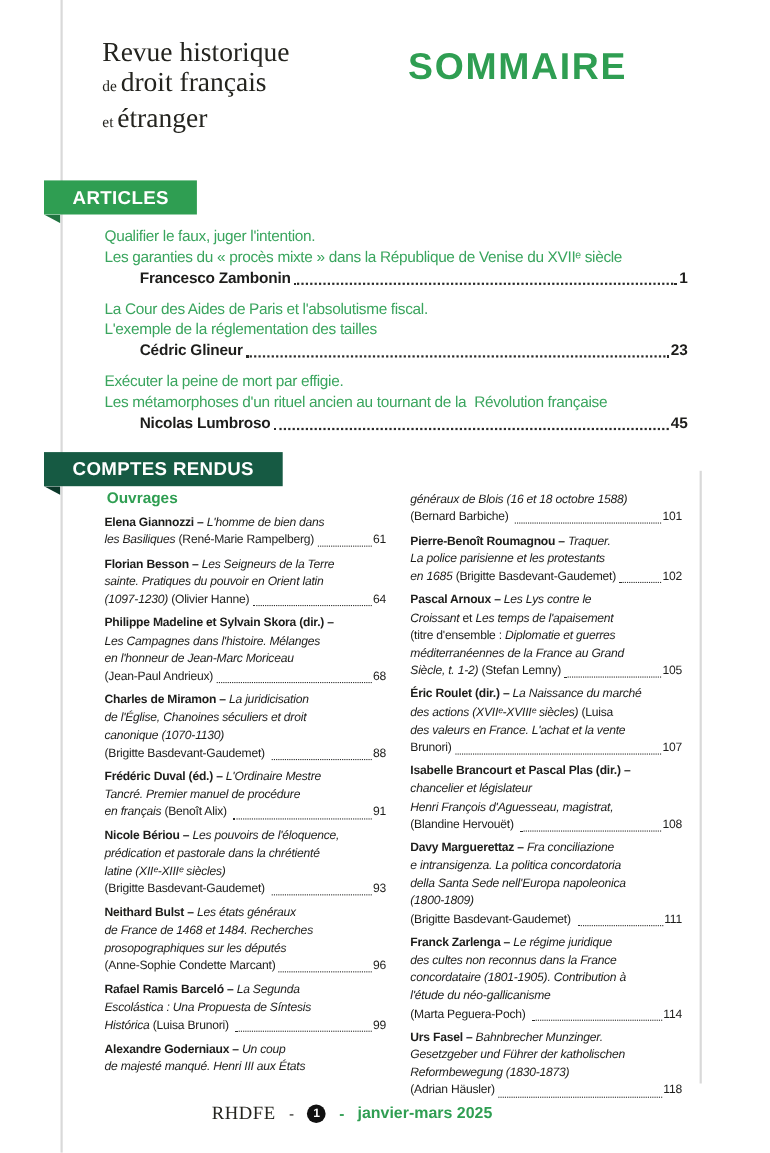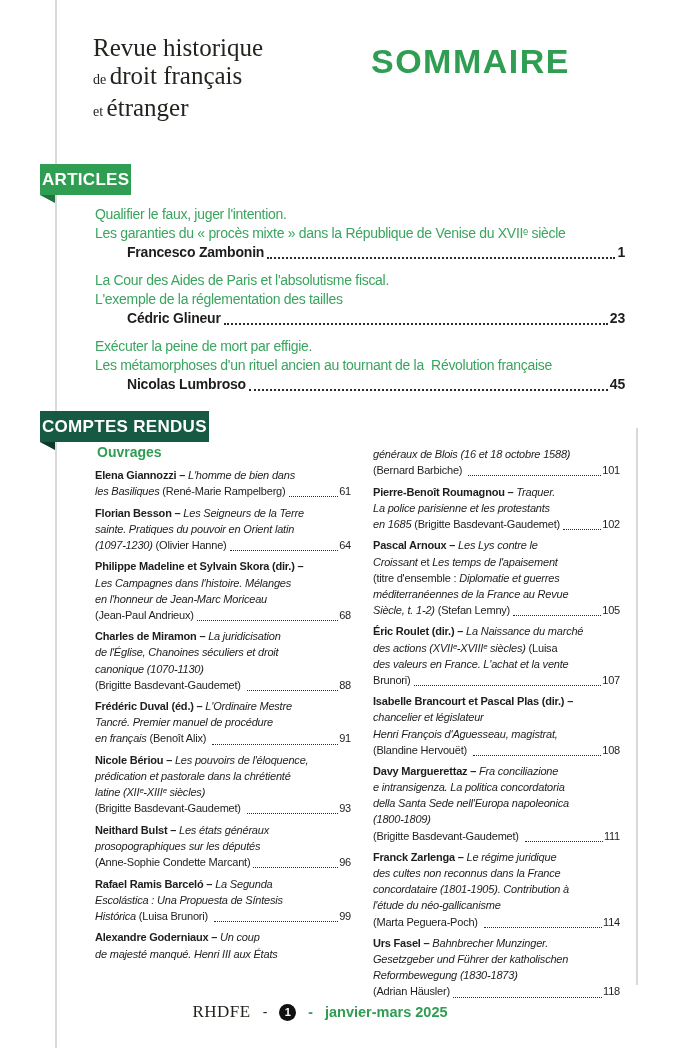--- a/index.html
+++ b/index.html
@@ -15,21 +15,21 @@
   
   #masthead{position:absolute;left:93px;top:34px;font-family:"Liberation Serif","DejaVu Serif",serif;
     font-size:25px;line-height:28px;color:#24241f;}
   #masthead .small{font-size:14px;}
 
   #sommaire{position:absolute;left:371px;top:42px;font-size:34px;font-weight:700;
     color:var(--green);letter-spacing:1.5px;}
 
   
   .badge{position:absolute;left:40px;height:31px;display:flex;align-items:center;
-    padding:0 2px;color:#fff;font-weight:700;font-size:17px;letter-spacing:0.3px;}
+    padding:0 26px;color:#fff;font-weight:700;font-size:17px;letter-spacing:0.3px;}
   #badge-articles{top:164px;background:var(--green);}
   #badge-cr{top:411px;background:var(--dark-green);}
   .fold{position:absolute;left:40px;width:15px;height:8px;
     clip-path:polygon(0 0,100% 0,100% 100%);}
   #fold-articles{top:195px;background:var(--fold-green);}
   #fold-cr{top:442px;background:var(--fold-dark-green);}
 
   
   #articles-list{position:absolute;left:95px;top:205px;width:530px;}
   .article{margin-bottom:9px;}
@@ -142,20 +142,21 @@
         <div class="rv-line rv-last"><span class="rv-text"><span class="seg-i">en français </span><span class="seg-r">(Benoît Alix) </span></span><span class="leader rv"></span><span class="rv-page">91</span></div>
       </div>
       <div class="review-item">
         <div class="rv-line"><span class="seg-b">Nicole Bériou – </span><span class="seg-i">Les pouvoirs de l'éloquence,</span></div>
         <div class="rv-line"><span class="seg-i">prédication et pastorale dans la chrétienté</span></div>
         <div class="rv-line"><span class="seg-i">latine (XIIᵉ-XIIIᵉ siècles)</span></div>
         <div class="rv-line rv-last"><span class="rv-text"><span class="seg-r">(Brigitte Basdevant-Gaudemet) </span></span><span class="leader rv"></span><span class="rv-page">93</span></div>
       </div>
       <div class="review-item">
         <div class="rv-line"><span class="seg-b">Neithard Bulst – </span><span class="seg-i">Les états généraux</span></div>
+        <div class="rv-line"><span class="seg-i">de France de 1468 et 1484. Recherches</span></div>
         <div class="rv-line"><span class="seg-i">prosopographiques sur les députés</span></div>
         <div class="rv-line rv-last"><span class="rv-text"><span class="seg-r">(Anne-Sophie Condette Marcant)</span></span><span class="leader rv"></span><span class="rv-page">96</span></div>
       </div>
       <div class="review-item">
         <div class="rv-line"><span class="seg-b">Rafael Ramis Barceló – </span><span class="seg-i">La Segunda</span></div>
         <div class="rv-line"><span class="seg-i">Escolástica : Una Propuesta de Síntesis</span></div>
         <div class="rv-line rv-last"><span class="rv-text"><span class="seg-i">Histórica </span><span class="seg-r">(Luisa Brunori) </span></span><span class="leader rv"></span><span class="rv-page">99</span></div>
       </div>
       <div class="review-item">
         <div class="rv-line"><span class="seg-b">Alexandre Goderniaux – </span><span class="seg-i">Un coup</span></div>
@@ -169,21 +170,21 @@
       </div>
       <div class="review-item">
         <div class="rv-line"><span class="seg-b">Pierre-Benoît Roumagnou – </span><span class="seg-i">Traquer.</span></div>
         <div class="rv-line"><span class="seg-i">La police parisienne et les protestants</span></div>
         <div class="rv-line rv-last"><span class="rv-text"><span class="seg-i">en 1685 </span><span class="seg-r">(Brigitte Basdevant-Gaudemet)</span></span><span class="leader rv"></span><span class="rv-page">102</span></div>
       </div>
       <div class="review-item">
         <div class="rv-line"><span class="seg-b">Pascal Arnoux – </span><span class="seg-i">Les Lys contre le</span></div>
         <div class="rv-line"><span class="seg-i">Croissant </span><span class="seg-r">et </span><span class="seg-i">Les temps de l'apaisement</span></div>
         <div class="rv-line"><span class="seg-r">(titre d'ensemble : </span><span class="seg-i">Diplomatie et guerres</span></div>
-        <div class="rv-line"><span class="seg-i">méditerranéennes de la France au Revue</span></div>
+        <div class="rv-line"><span class="seg-i">méditerranéennes de la France au Grand</span></div>
         <div class="rv-line rv-last"><span class="rv-text"><span class="seg-i">Siècle, t. 1-2) </span><span class="seg-r">(Stefan Lemny)</span></span><span class="leader rv"></span><span class="rv-page">105</span></div>
       </div>
       <div class="review-item">
         <div class="rv-line"><span class="seg-b">Éric Roulet (dir.) – </span><span class="seg-i">La Naissance du marché</span></div>
         <div class="rv-line"><span class="seg-i">des actions (XVIIᵉ-XVIIIᵉ siècles) </span><span class="seg-r">(Luisa</span></div>
         <div class="rv-line"><span class="seg-i">des valeurs en France. L'achat et la vente</span></div>
         <div class="rv-line rv-last"><span class="rv-text"><span class="seg-r">Brunori)</span></span><span class="leader rv"></span><span class="rv-page">107</span></div>
       </div>
       <div class="review-item">
         <div class="rv-line"><span class="seg-b">Isabelle Brancourt et Pascal Plas (dir.) –</span></div>

